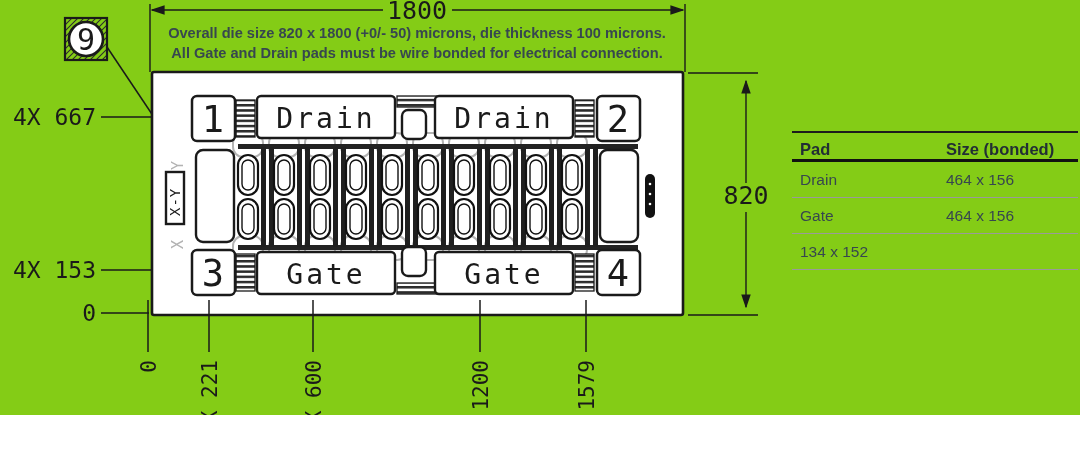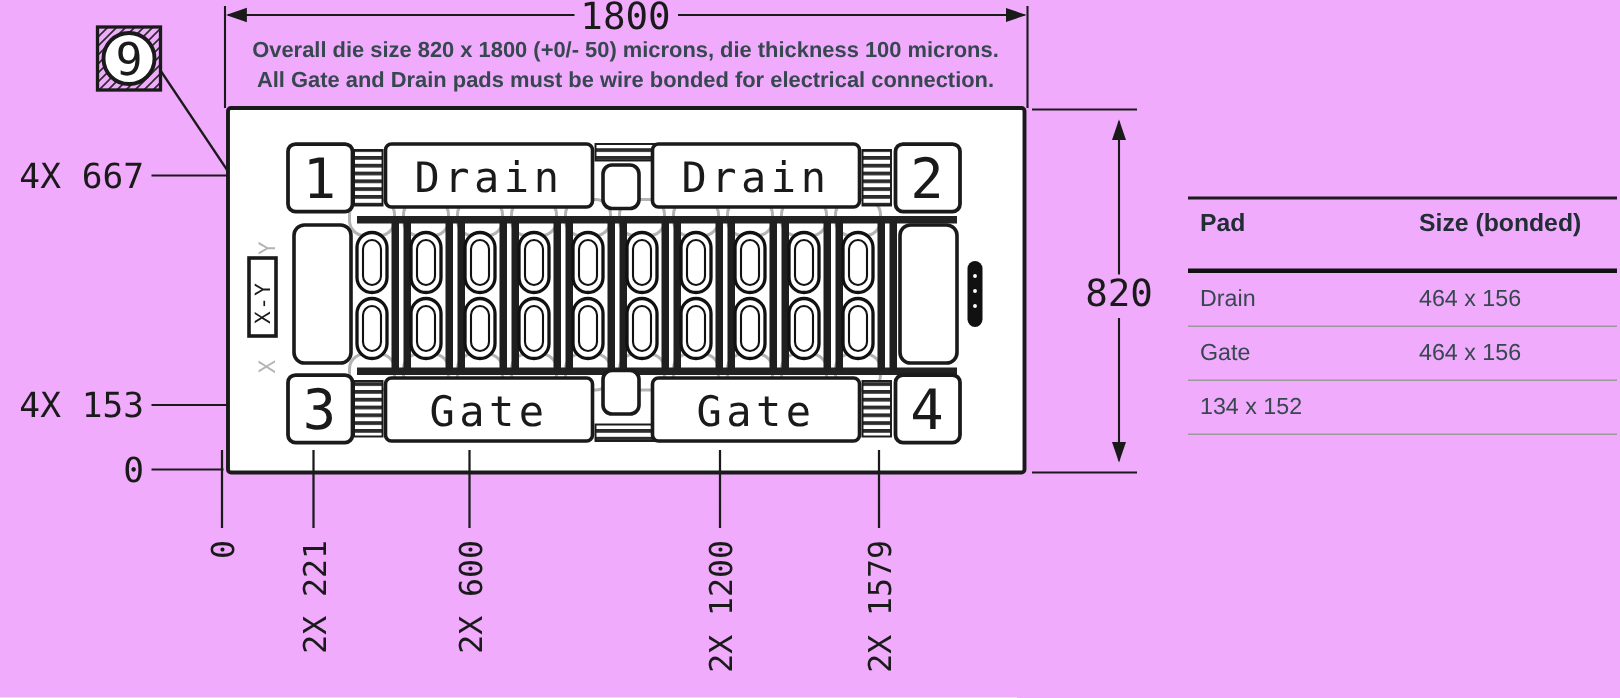--- a/index.html
+++ b/index.html
@@ -1,23 +1,23 @@
 <!DOCTYPE html>
 <html><head>
 <meta charset="utf-8">
 <style>
   html,body{margin:0;padding:0;background:#fff;}
-  #stage{position:relative;width:1080px;height:465px;background:#f0abfc;overflow:hidden;}
+  #stage{position:relative;width:1080px;height:415px;background:#84cc16;overflow:hidden;}
   svg text{user-select:none;}
   .cad{font-family:"DejaVu Sans Mono",monospace;fill:#1a1a1a;}
   .note-text{font-family:"Liberation Sans",sans-serif;font-weight:600;fill:#37474f;}
   .pad-table{position:absolute;left:792px;top:131px;width:286px;
     font-family:"Liberation Sans",sans-serif;color:#37474f;border-top:2px solid #1c1c1c;}
   .thead{display:flex;font-weight:bold;color:#222e35;border-bottom:3px solid #111;
-    padding:7px 8px 20px 8px;font-size:16.5px;}
+    padding:7px 8px 0 8px;font-size:16.5px;}
   .trow{display:flex;padding:9px 8px 8px 8px;border-bottom:1px solid #9a9a9a;font-size:15.5px;}
   .tc1{width:146px;}
   .tc2{flex:1;}
 </style>
 </head>
 <body>
 
 <div id="stage">
 
   <svg id="drawing" width="780" height="465" viewBox="0 0 780 465" style="position:absolute;left:0;top:0;">

